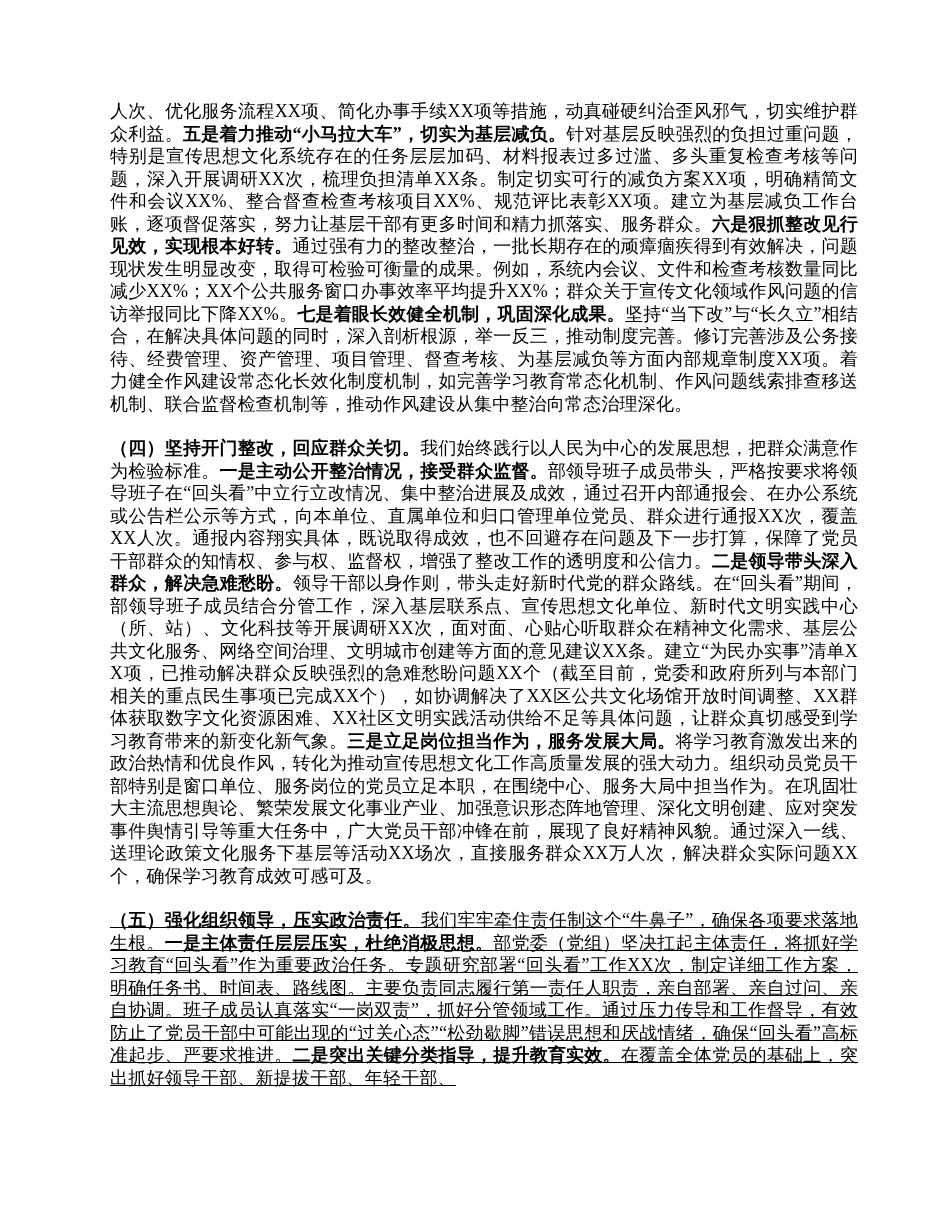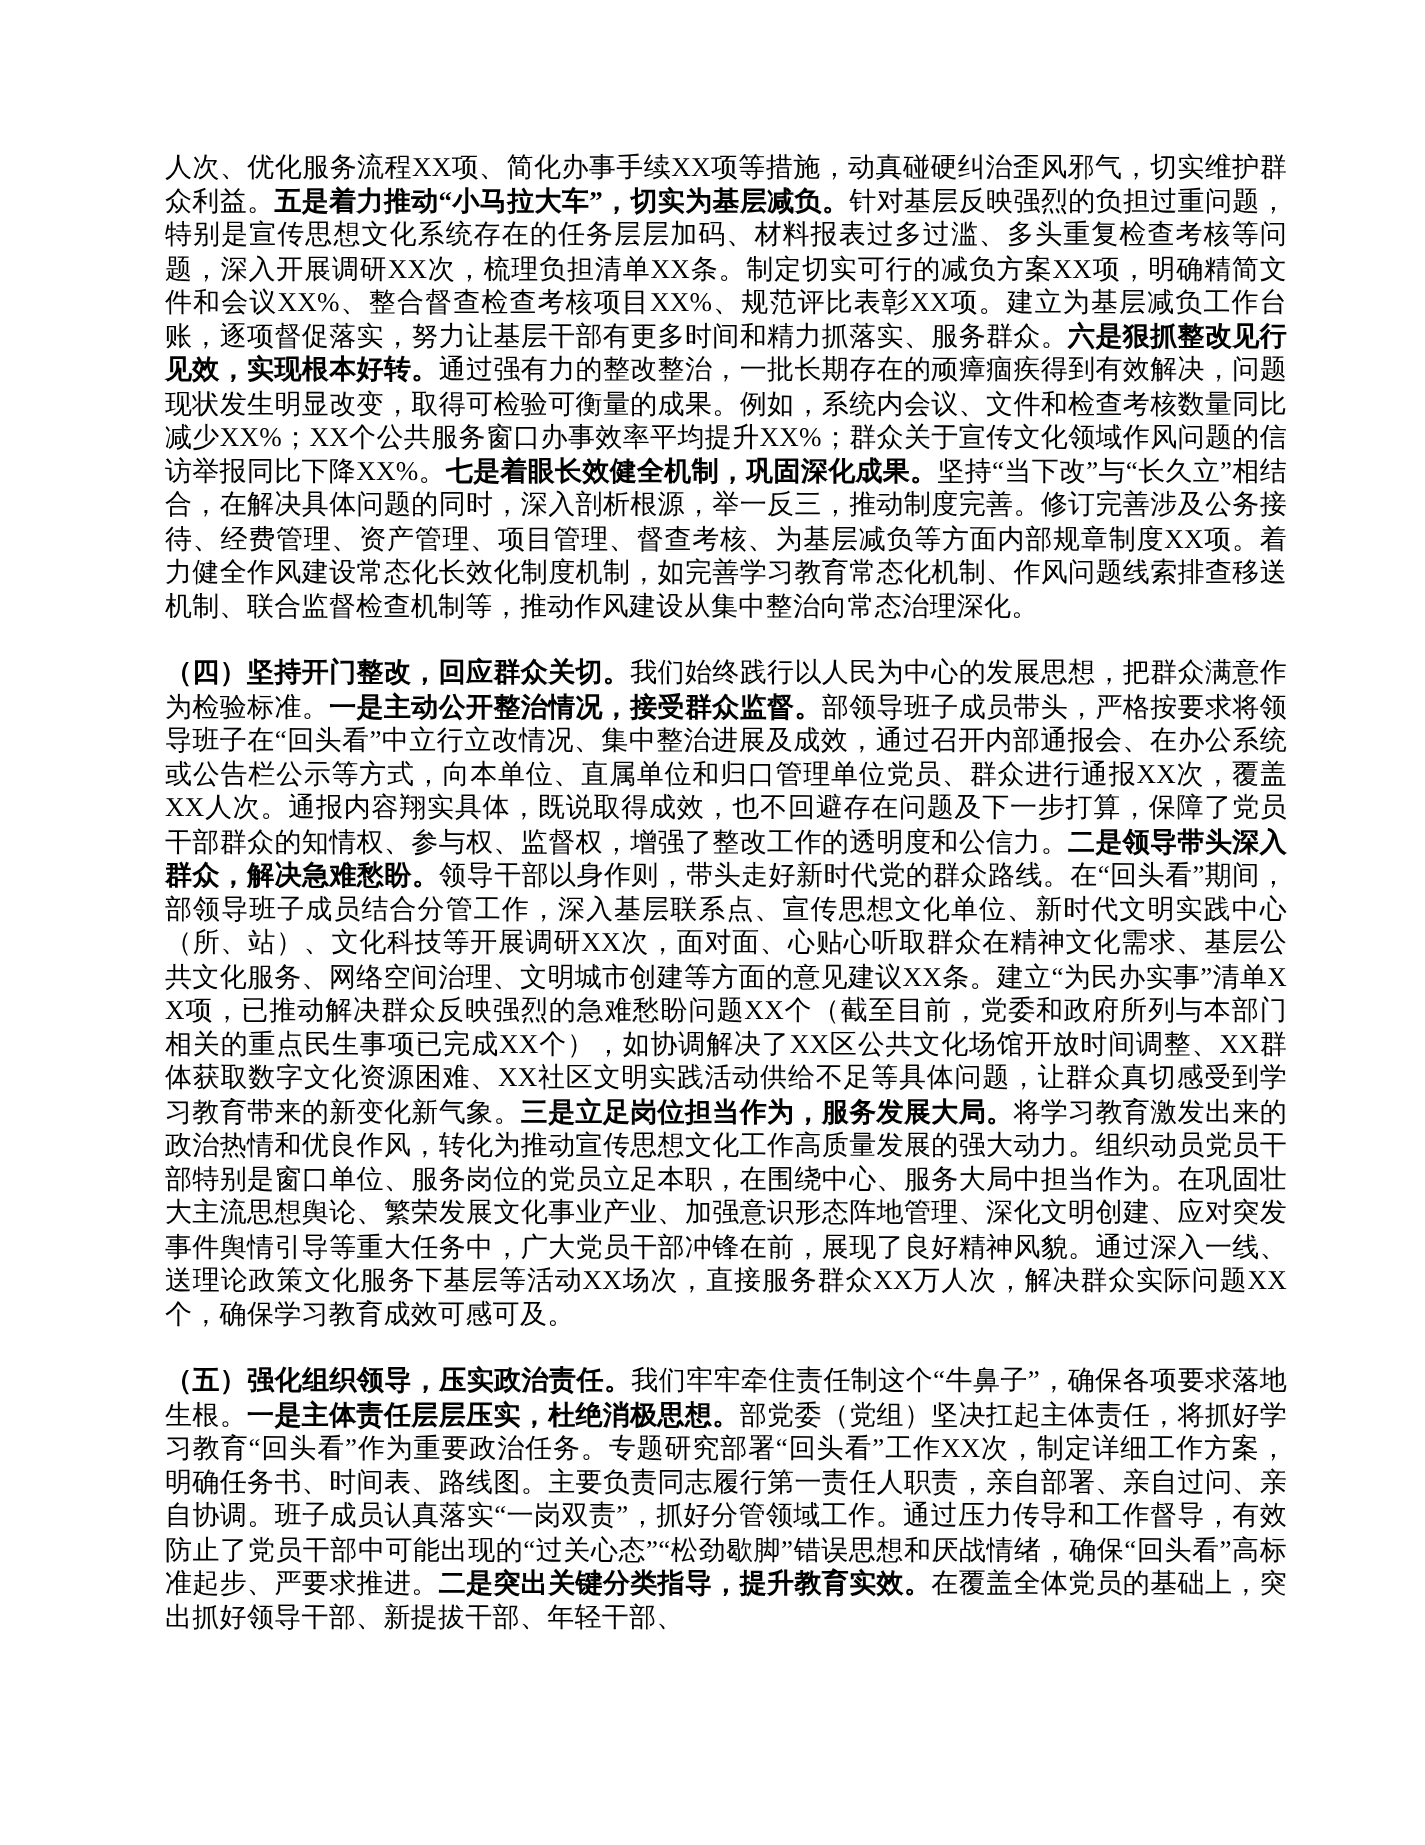--- a/index.html
+++ b/index.html
@@ -24,21 +24,21 @@
   }
   .para {
     margin: 0 0 22px 0;
     font-size: 18px;
     line-height: 22.5px;
     color: #000000;
     text-align: justify;
     letter-spacing: 0.2px;
     word-break: break-all;
   }
-  .para:last-child { margin-bottom: 14px; }
+  .para:last-child { margin-bottom: 14px; text-decoration: underline; }
   .run { font-weight: normal; }
   .run.bold { font-weight: bold; }
 </style>
 </head>
 <body>
 
 <div class="page">
   <div class="doc-body">
       <p class="para"><span class="run">人次、优化服务流程XX项、简化办事手续XX项等措施，动真碰硬纠治歪风邪气，切实维护群众利益。</span><span class="run bold">五是着力推动“小马拉大车”，切实为基层减负。</span><span class="run">针对基层反映强烈的负担过重问题，特别是宣传思想文化系统存在的任务层层加码、材料报表过多过滥、多头重复检查考核等问题，深入开展调研XX次，梳理负担清单XX条。制定切实可行的减负方案XX项，明确精简文件和会议XX%、整合督查检查考核项目XX%、规范评比表彰XX项。建立为基层减负工作台账，逐项督促落实，努力让基层干部有更多时间和精力抓落实、服务群众。</span><span class="run bold">六是狠抓整改见行见效，实现根本好转。</span><span class="run">通过强有力的整改整治，一批长期存在的顽瘴痼疾得到有效解决，问题现状发生明显改变，取得可检验可衡量的成果。例如，系统内会议、文件和检查考核数量同比减少XX%；XX个公共服务窗口办事效率平均提升XX%；群众关于宣传文化领域作风问题的信访举报同比下降XX%。</span><span class="run bold">七是着眼长效健全机制，巩固深化成果。</span><span class="run">坚持“当下改”与“长久立”相结合，在解决具体问题的同时，深入剖析根源，举一反三，推动制度完善。修订完善涉及公务接待、经费管理、资产管理、项目管理、督查考核、为基层减负等方面内部规章制度XX项。着力健全作风建设常态化长效化制度机制，如完善学习教育常态化机制、作风问题线索排查移送机制、联合监督检查机制等，推动作风建设从集中整治向常态治理深化。</span></p>
       <p class="para"><span class="run bold">（四）坚持开门整改，回应群众关切。</span><span class="run">我们始终践行以人民为中心的发展思想，把群众满意作为检验标准。</span><span class="run bold">一是主动公开整治情况，接受群众监督。</span><span class="run">部领导班子成员带头，严格按要求将领导班子在“回头看”中立行立改情况、集中整治进展及成效，通过召开内部通报会、在办公系统或公告栏公示等方式，向本单位、直属单位和归口管理单位党员、群众进行通报XX次，覆盖XX人次。通报内容翔实具体，既说取得成效，也不回避存在问题及下一步打算，保障了党员干部群众的知情权、参与权、监督权，增强了整改工作的透明度和公信力。</span><span class="run bold">二是领导带头深入群众，解决急难愁盼。</span><span class="run">领导干部以身作则，带头走好新时代党的群众路线。在“回头看”期间，部领导班子成员结合分管工作，深入基层联系点、宣传思想文化单位、新时代文明实践中心（所、站）、文化科技等开展调研XX次，面对面、心贴心听取群众在精神文化需求、基层公共文化服务、网络空间治理、文明城市创建等方面的意见建议XX条。建立“为民办实事”清单XX项，已推动解决群众反映强烈的急难愁盼问题XX个（截至目前，党委和政府所列与本部门相关的重点民生事项已完成XX个），如协调解决了XX区公共文化场馆开放时间调整、XX群体获取数字文化资源困难、XX社区文明实践活动供给不足等具体问题，让群众真切感受到学习教育带来的新变化新气象。</span><span class="run bold">三是立足岗位担当作为，服务发展大局。</span><span class="run">将学习教育激发出来的政治热情和优良作风，转化为推动宣传思想文化工作高质量发展的强大动力。组织动员党员干部特别是窗口单位、服务岗位的党员立足本职，在围绕中心、服务大局中担当作为。在巩固壮大主流思想舆论、繁荣发展文化事业产业、加强意识形态阵地管理、深化文明创建、应对突发事件舆情引导等重大任务中，广大党员干部冲锋在前，展现了良好精神风貌。通过深入一线、送理论政策文化服务下基层等活动XX场次，直接服务群众XX万人次，解决群众实际问题XX个，确保学习教育成效可感可及。</span></p>

